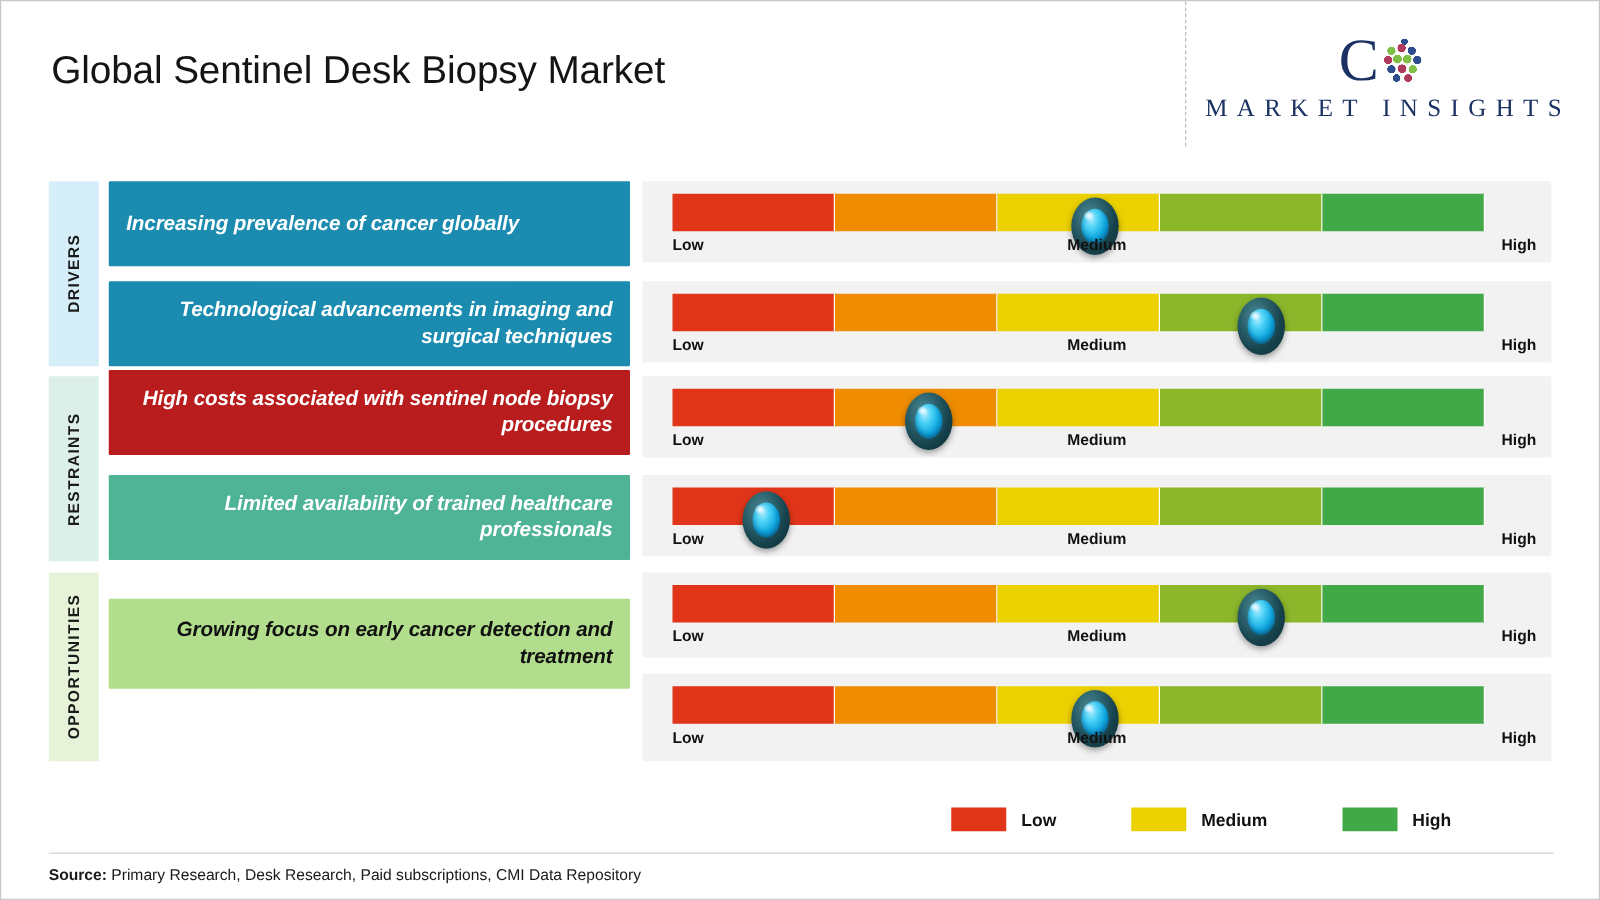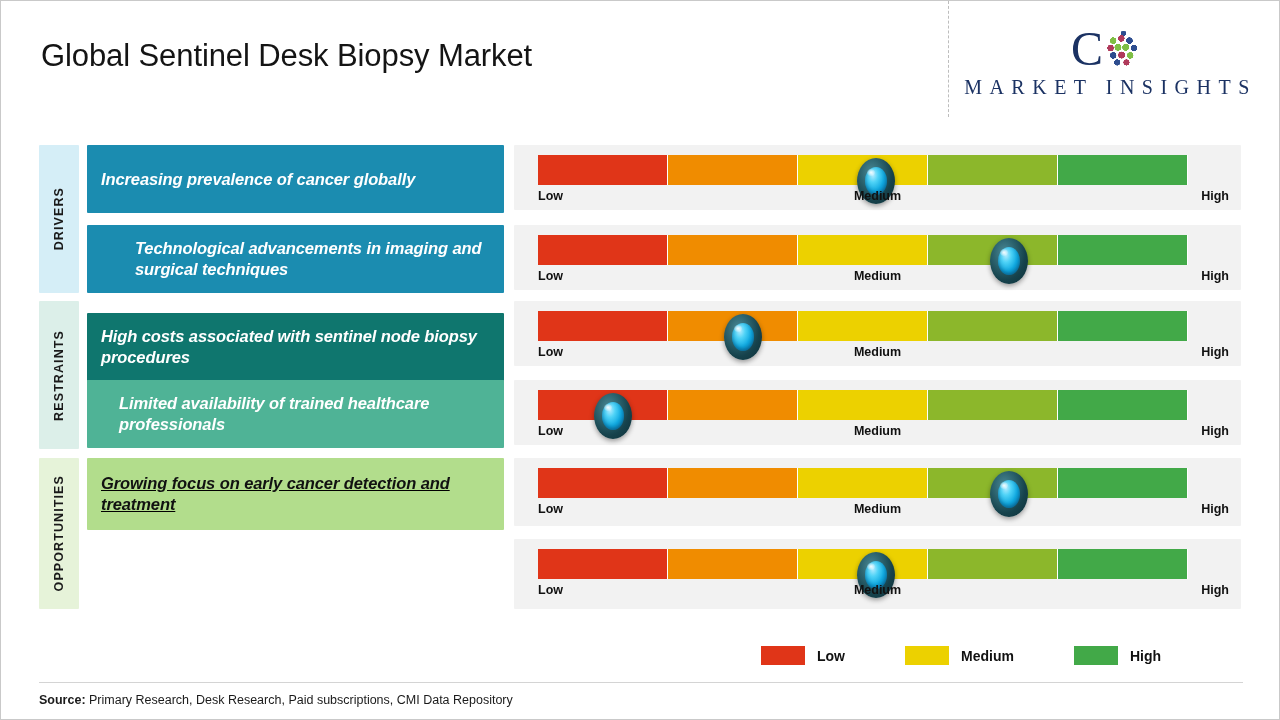--- a/index.html
+++ b/index.html
@@ -131,20 +131,21 @@
   
   .factor {
     position: absolute;
     left: 86px;
     width: 417px;
     box-sizing: border-box;
     padding: 0 14px;
     display: flex;
     align-items: center;
     border-radius: 1px;
+    text-align: right;
   }
   .factor-text {
     font-size: 16.5px;
     font-weight: bold;
     font-style: italic;
     line-height: 1.27;
     letter-spacing: -0.1px;
   }
 
   
@@ -291,27 +292,27 @@
   <div class="cat" style="top:457px;height:151px;background:#e6f3d9;">
     <span class="cat-label">OPPORTUNITIES</span>
   </div>
 
   <div class="factor" style="top:144px;height:68px;background:#1b8cb0;">
     <span class="factor-text" style="color:#ffffff;">Increasing prevalence of cancer globally</span>
   </div>
   <div class="factor" style="top:224px;height:68px;background:#1b8cb0;padding-left:48px;">
     <span class="factor-text" style="color:#ffffff;">Technological advancements in imaging and surgical techniques</span>
   </div>
-  <div class="factor" style="top:312px;height:68px;background:#0f766e;">
+  <div class="factor" style="top:295px;height:68px;background:#b91c1c;">
     <span class="factor-text" style="color:#ffffff;">High costs associated with sentinel node biopsy procedures</span>
   </div>
   <div class="factor" style="top:379px;height:68px;background:#4fb396;padding-left:32px;">
     <span class="factor-text" style="color:#ffffff;">Limited availability of trained healthcare professionals</span>
   </div>
-  <div class="factor" style="top:457px;height:72px;background:#b2dd8c;text-decoration:underline;">
+  <div class="factor" style="top:478px;height:72px;background:#b2dd8c;">
     <span class="factor-text" style="color:#111111;">Growing focus on early cancer detection and treatment</span>
   </div>
 
   <div class="scale-row" style="top:144px;height:65px;">
     <div class="bar">
       <div class="seg" style="background:#e03518;"></div>
       <div class="seg" style="background:#f08c00;"></div>
       <div class="seg" style="background:#ecd100;"></div>
       <div class="seg" style="background:#8cb72b;"></div>
       <div class="seg" style="background:#42a948;"></div>

